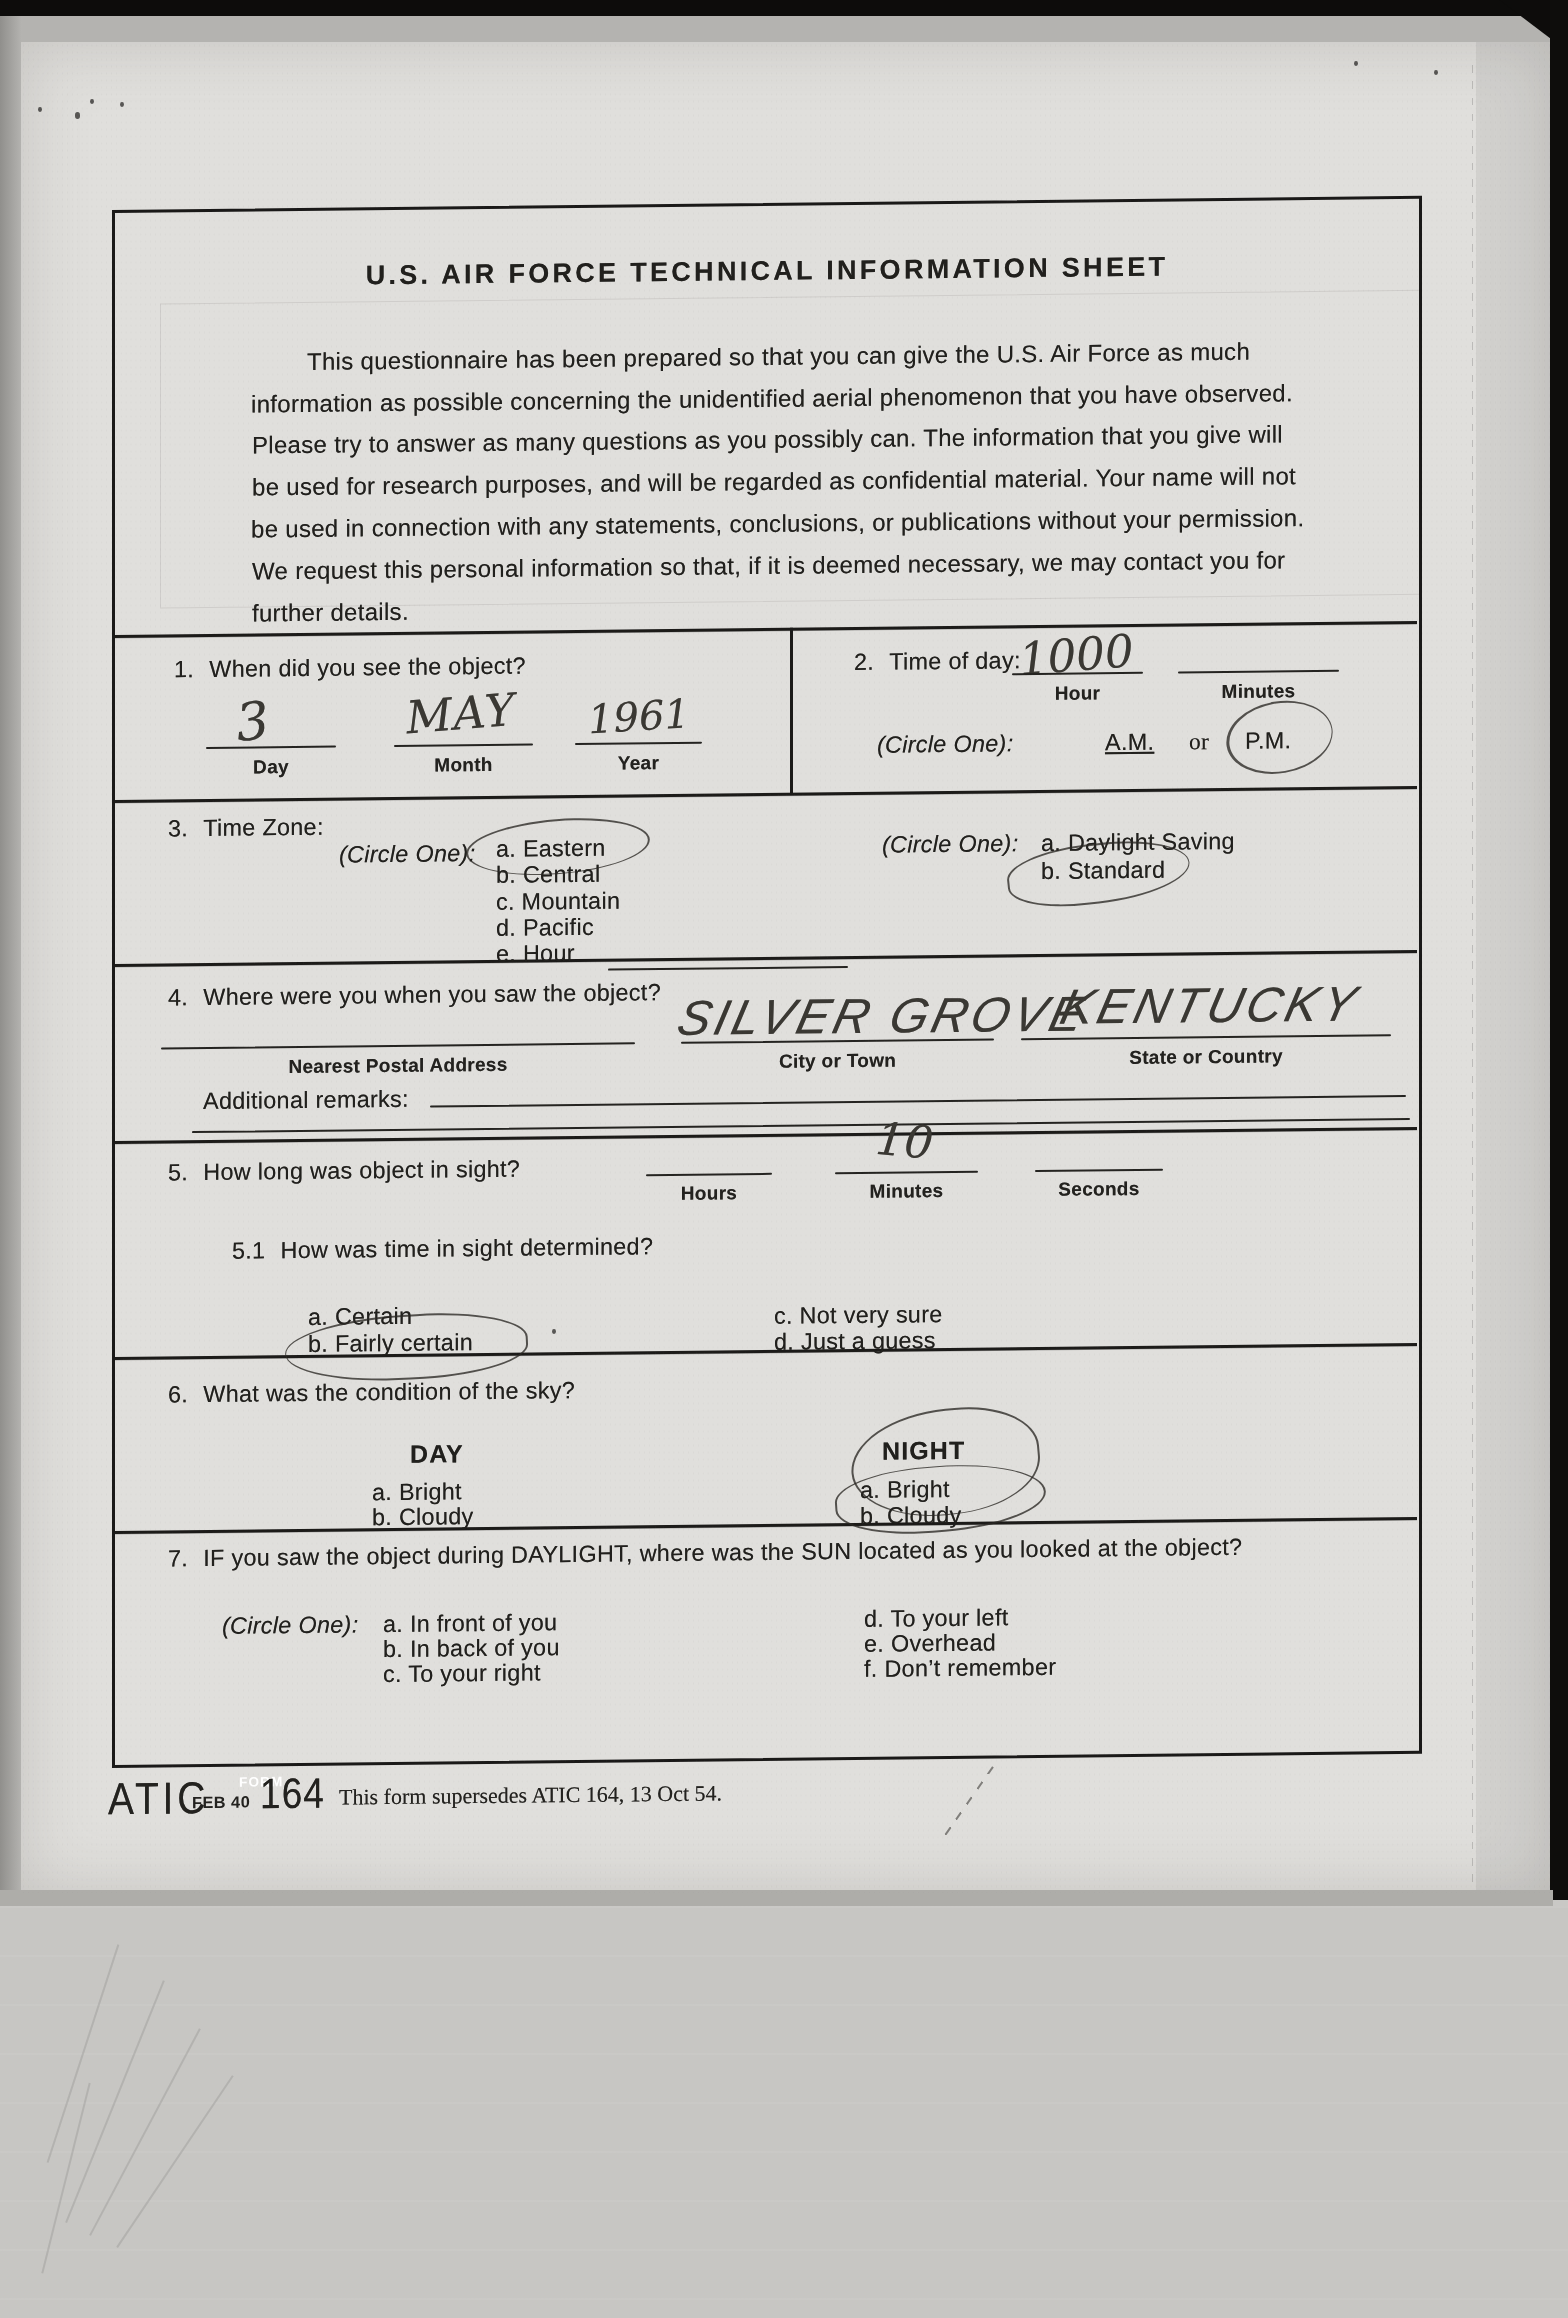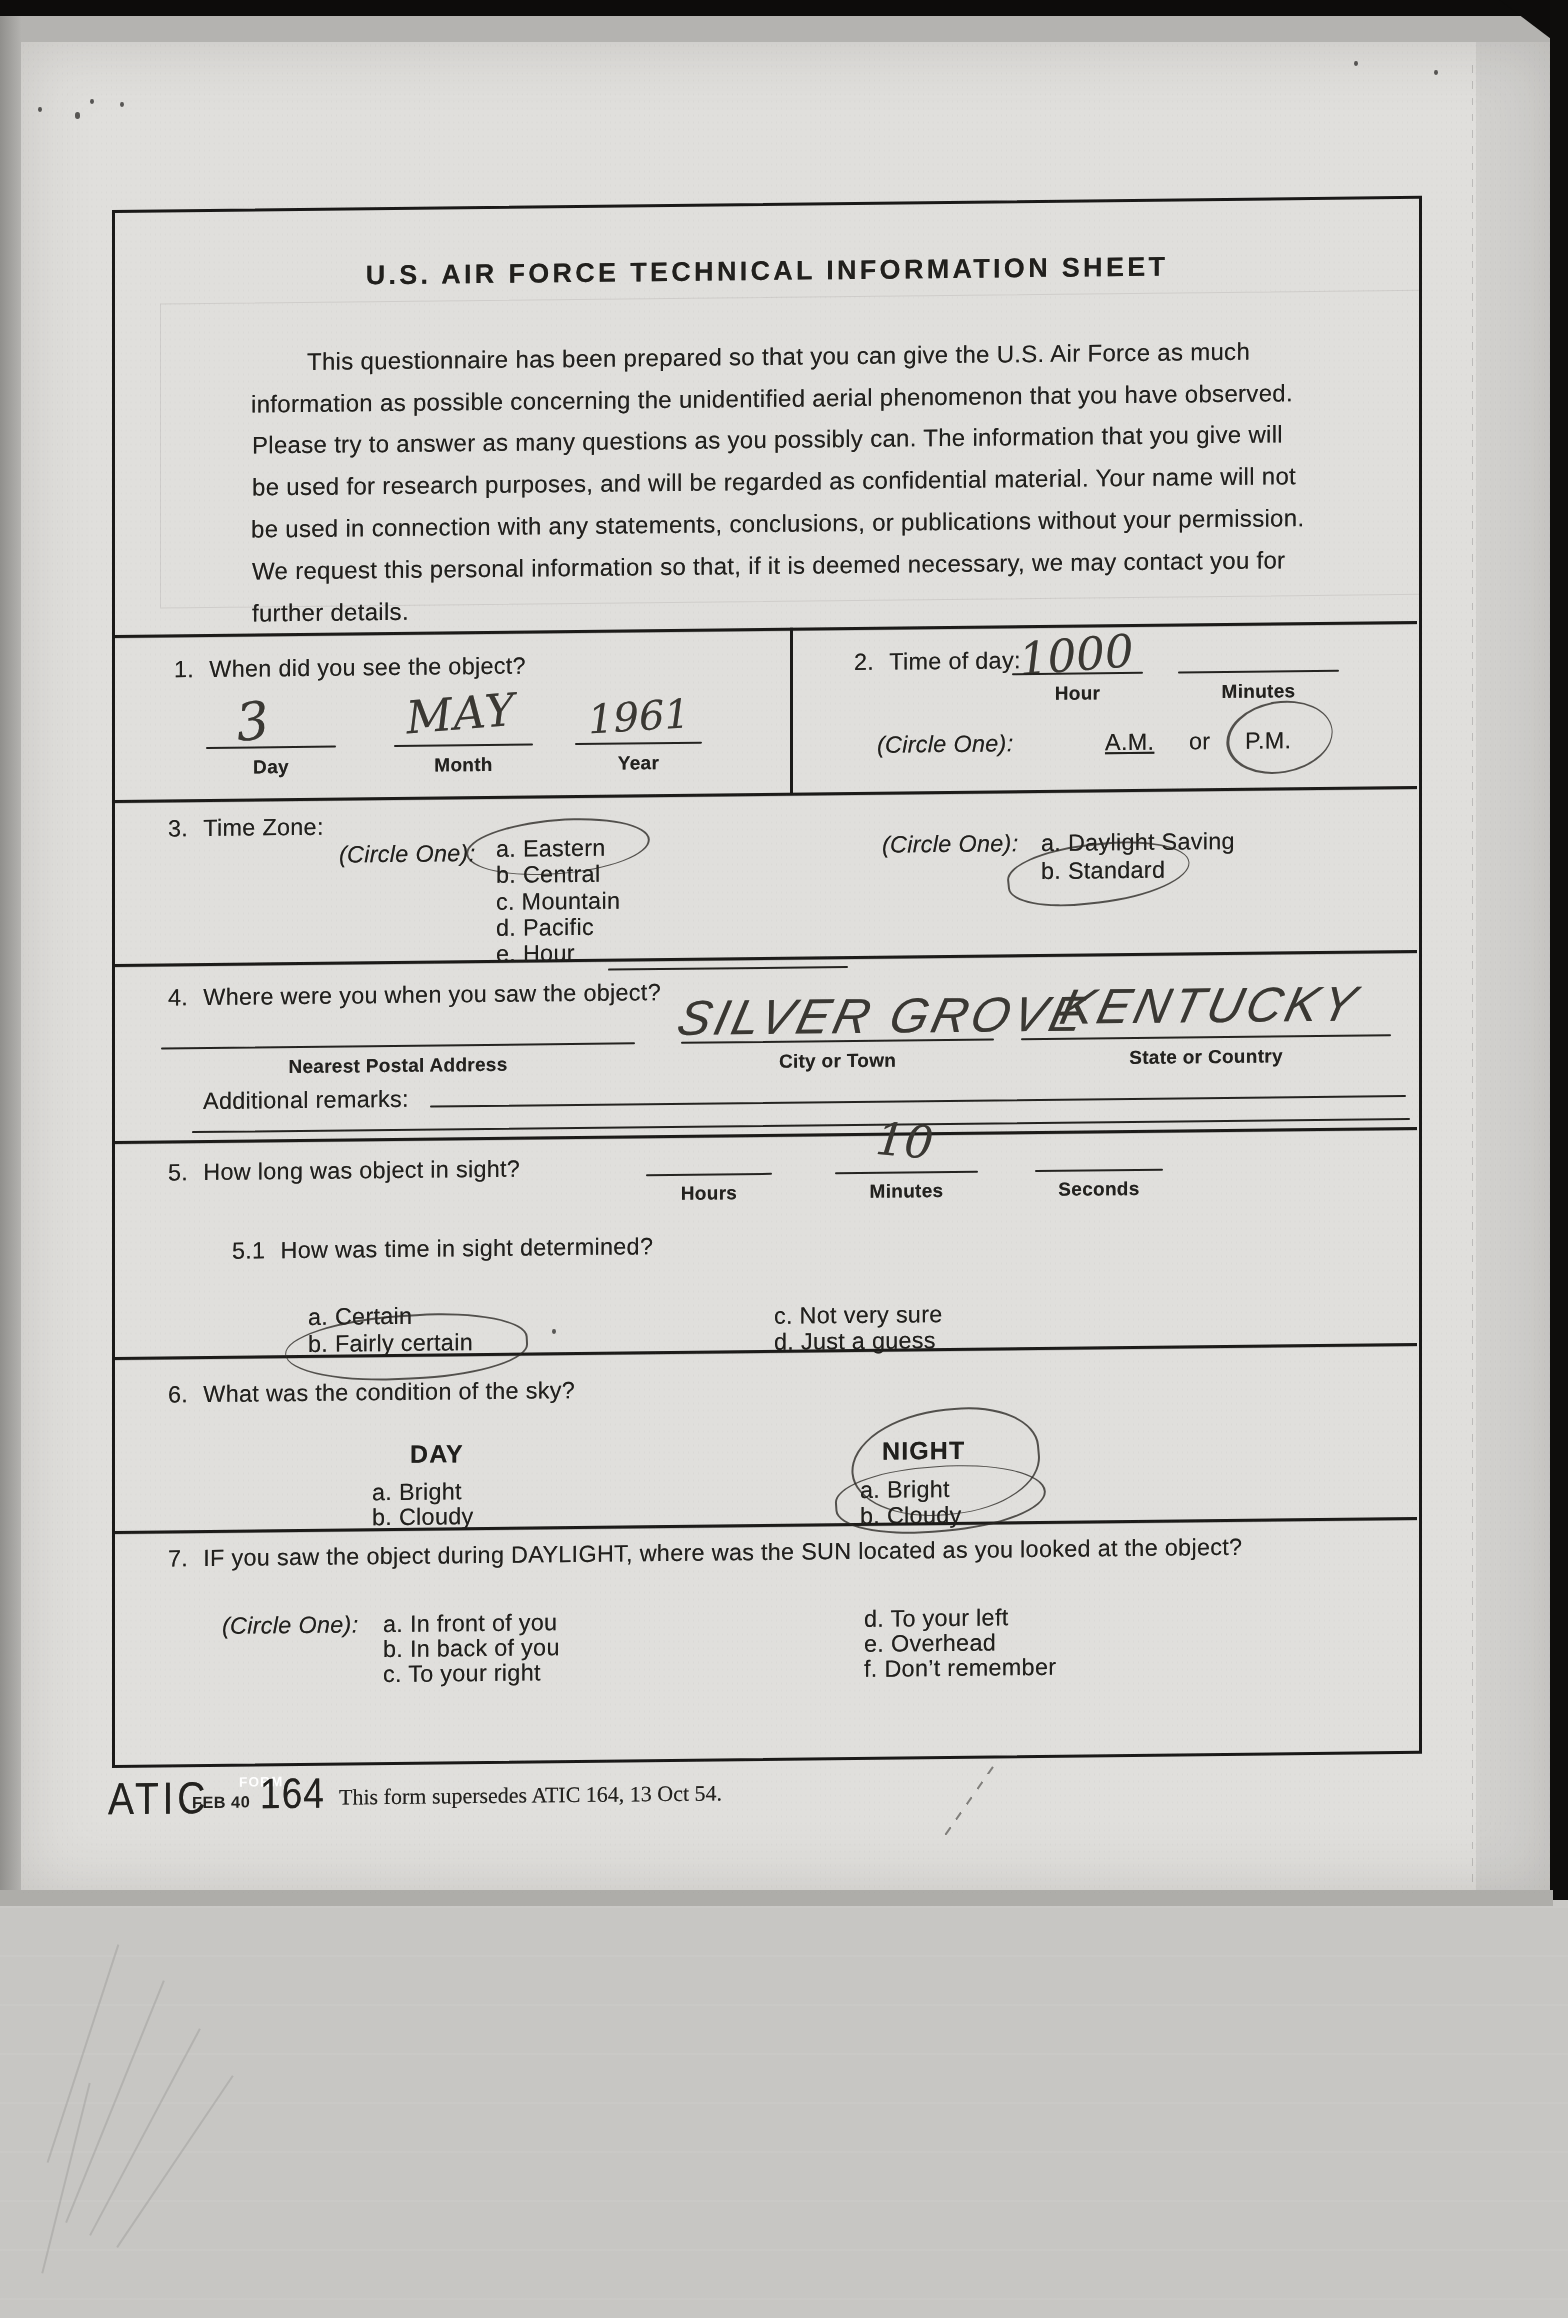--- a/index.html
+++ b/index.html
@@ -128,21 +128,21 @@
       <div class="lbl" style="left:460px;top:545px;width:127px;">Year</div>
 
       <div class="t" style="left:739px;top:444px;"><span class="qno">2.</span><span>Time of day:</span></div>
       <div class="hw" style="left:904px;top:426px;font-size:45px;transform:rotate(-4deg);">1000</div>
       <div class="wline" style="left:897px;top:470px;width:131px;"></div>
       <div class="wline" style="left:1063px;top:470px;width:161px;"></div>
       <div class="lbl" style="left:897px;top:480px;width:131px;">Hour</div>
       <div class="lbl" style="left:1063px;top:480px;width:161px;">Minutes</div>
       <div class="t cone" style="left:762px;top:527px;">(Circle One):</div>
       <div class="t" style="left:990px;top:527px;text-decoration:underline;">A.M.</div>
-      <div class="t" style="left:1074px;top:527px;">or</div>
+      <div class="t" style="left:1074px;top:527px;font-family:Liberation Serif, serif;">or</div>
       <div class="t" style="left:1130px;top:527px;">P.M.</div>
       <div class="circ" style="left:1111px;top:501px;width:103px;height:68px;transform:rotate(-9deg);border-width:2.7px 1.6px 2.2px 3.3px;"></div>
 
       <div class="t" style="left:53px;top:603px;"><span class="qno">3.</span><span>Time Zone:</span></div>
       <div class="t cone" style="left:224px;top:631px;">(Circle One):</div>
       <div class="t" style="left:381px;top:627px;">a.  Eastern</div>
       <div class="t" style="left:381px;top:653px;">b.  Central</div>
       <div class="t" style="left:381px;top:680px;">c.  Mountain</div>
       <div class="t" style="left:381px;top:706px;">d.  Pacific</div>
       <div class="t" style="left:381px;top:732px;">e.  Hour</div>

